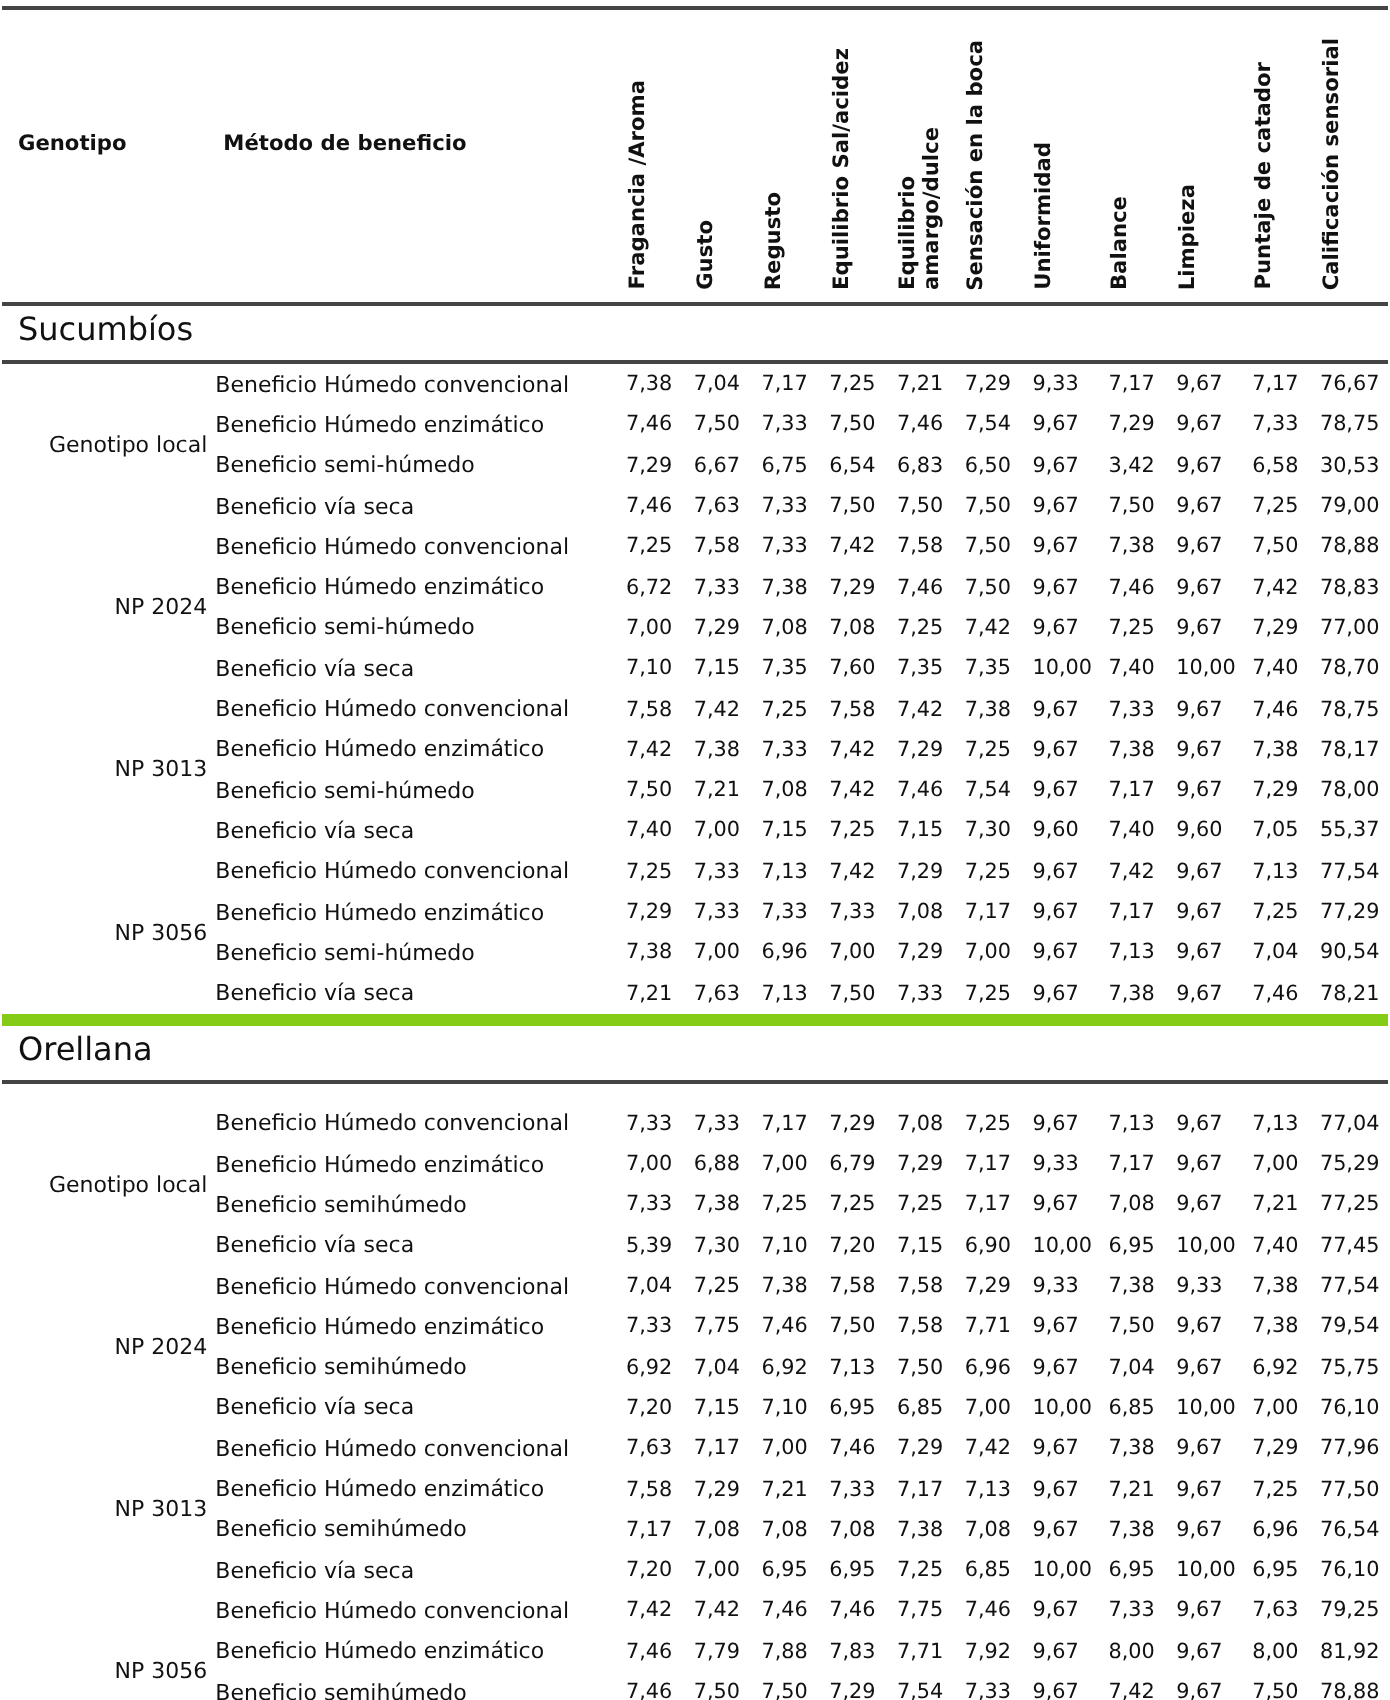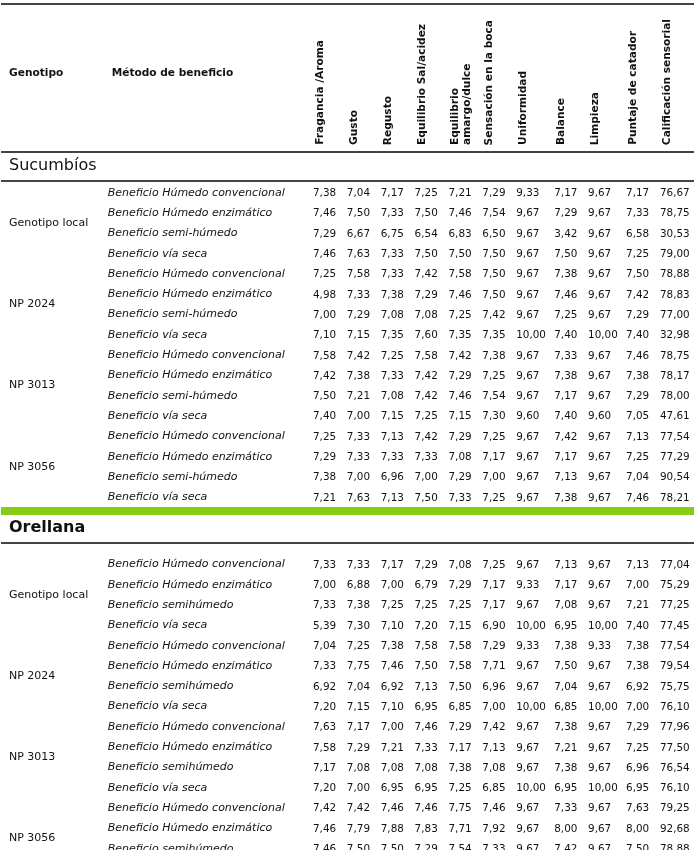--- a/index.html
+++ b/index.html
@@ -44,29 +44,29 @@
       text-align: left;
       margin-left: 4px;
       font-weight: bold;
     }
     tr.region td {
       height: 23px;
       border-bottom: 2px solid #444;
       padding: 0 0 4px 8px;
       font-size: 16px;
     }
-    tr.region.second td { border-top: 8px solid #84cc16; font-weight: bold; }
+    tr.region.second td { border-top: 6px solid #84cc16; }
     tbody tr.row td {
       height: 20.3px;
       padding: 0;
       white-space: nowrap;
       vertical-align: middle;
     }
-    tbody tr.row td.gen { padding-left: 8px; font-size: 11px; }
-    tbody tr.row td.met { padding-left: 4px; font-size: 11px; font-style: italic; }
+    tbody tr.row td.gen { padding-left: 8px; font-size: 11px; text-align: right; }
+    tbody tr.row td.met { padding-left: 4px; font-size: 11px; }
     tbody tr.row td.num { padding-left: 4px; font-size: 10.4px; }
     tr.gap td { height: 8px; }
     tr.last td { border-bottom: 2px solid #444; }
   </style>
 </head>
 <body>
 
 <table>
   <colgroup>
     <col class="c-gen">
@@ -193,21 +193,21 @@
         <td class="num">7,58</td>
         <td class="num">7,50</td>
         <td class="num">9,67</td>
         <td class="num">7,38</td>
         <td class="num">9,67</td>
         <td class="num">7,50</td>
         <td class="num">78,88</td>
       </tr>
       <tr class="row">
         <td class="met">Beneficio Húmedo enzimático</td>
-        <td class="num">4,98</td>
+        <td class="num">6,72</td>
         <td class="num">7,33</td>
         <td class="num">7,38</td>
         <td class="num">7,29</td>
         <td class="num">7,46</td>
         <td class="num">7,50</td>
         <td class="num">9,67</td>
         <td class="num">7,46</td>
         <td class="num">9,67</td>
         <td class="num">7,42</td>
         <td class="num">78,83</td>
@@ -231,21 +231,21 @@
         <td class="num">7,10</td>
         <td class="num">7,15</td>
         <td class="num">7,35</td>
         <td class="num">7,60</td>
         <td class="num">7,35</td>
         <td class="num">7,35</td>
         <td class="num">10,00</td>
         <td class="num">7,40</td>
         <td class="num">10,00</td>
         <td class="num">7,40</td>
-        <td class="num">32,98</td>
+        <td class="num">78,70</td>
       </tr>
       <tr class="row">
         <td class="gen" rowspan="4" style="border-bottom: none;">NP 3013</td>
         <td class="met">Beneficio Húmedo convencional</td>
         <td class="num">7,58</td>
         <td class="num">7,42</td>
         <td class="num">7,25</td>
         <td class="num">7,58</td>
         <td class="num">7,42</td>
         <td class="num">7,38</td>
@@ -288,21 +288,21 @@
         <td class="num">7,40</td>
         <td class="num">7,00</td>
         <td class="num">7,15</td>
         <td class="num">7,25</td>
         <td class="num">7,15</td>
         <td class="num">7,30</td>
         <td class="num">9,60</td>
         <td class="num">7,40</td>
         <td class="num">9,60</td>
         <td class="num">7,05</td>
-        <td class="num">47,61</td>
+        <td class="num">55,37</td>
       </tr>
       <tr class="row">
         <td class="gen" rowspan="4" style="border-bottom: 2px solid rgb(68, 68, 68);">NP 3056</td>
         <td class="met">Beneficio Húmedo convencional</td>
         <td class="num">7,25</td>
         <td class="num">7,33</td>
         <td class="num">7,13</td>
         <td class="num">7,42</td>
         <td class="num">7,29</td>
         <td class="num">7,25</td>
@@ -551,21 +551,21 @@
         <td class="num">7,46</td>
         <td class="num">7,79</td>
         <td class="num">7,88</td>
         <td class="num">7,83</td>
         <td class="num">7,71</td>
         <td class="num">7,92</td>
         <td class="num">9,67</td>
         <td class="num">8,00</td>
         <td class="num">9,67</td>
         <td class="num">8,00</td>
-        <td class="num">92,68</td>
+        <td class="num">81,92</td>
       </tr>
       <tr class="row">
         <td class="met">Beneficio semihúmedo</td>
         <td class="num">7,46</td>
         <td class="num">7,50</td>
         <td class="num">7,50</td>
         <td class="num">7,29</td>
         <td class="num">7,54</td>
         <td class="num">7,33</td>
         <td class="num">9,67</td>

